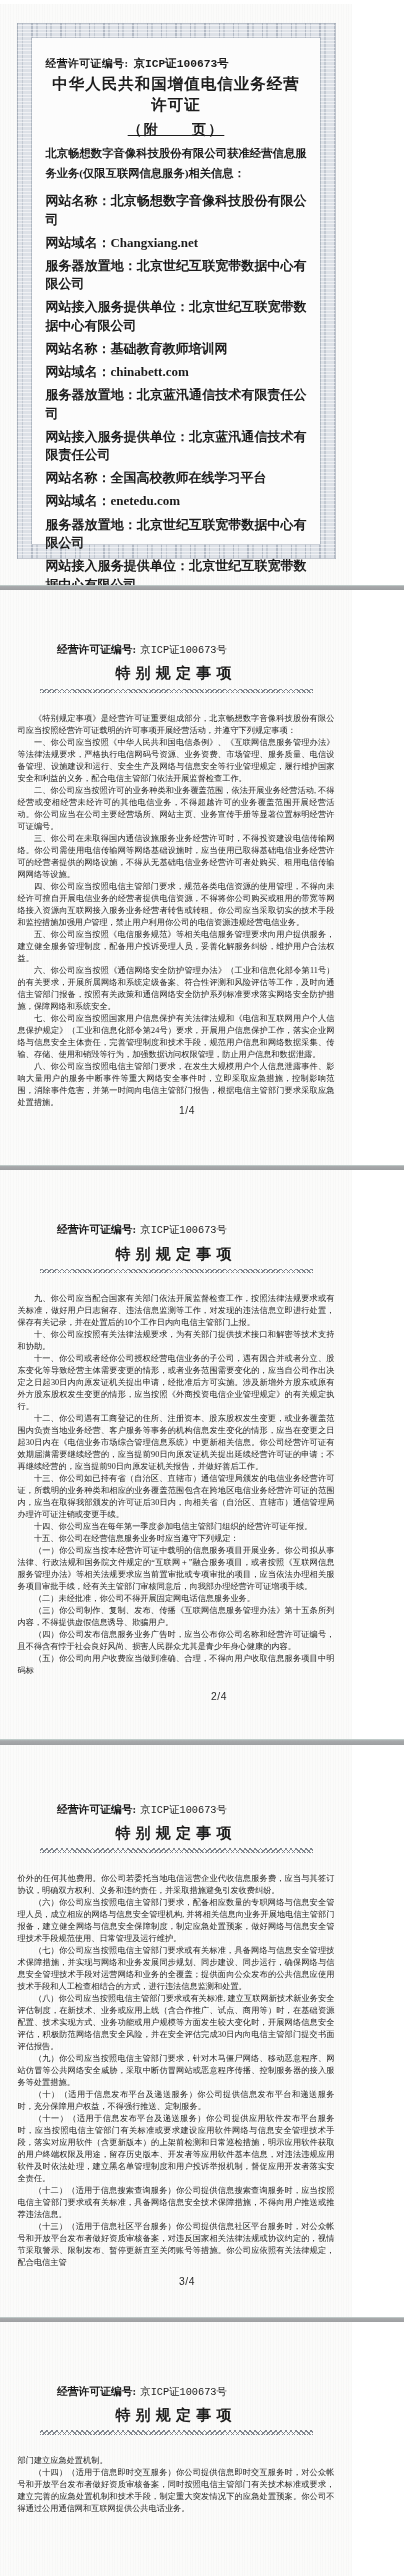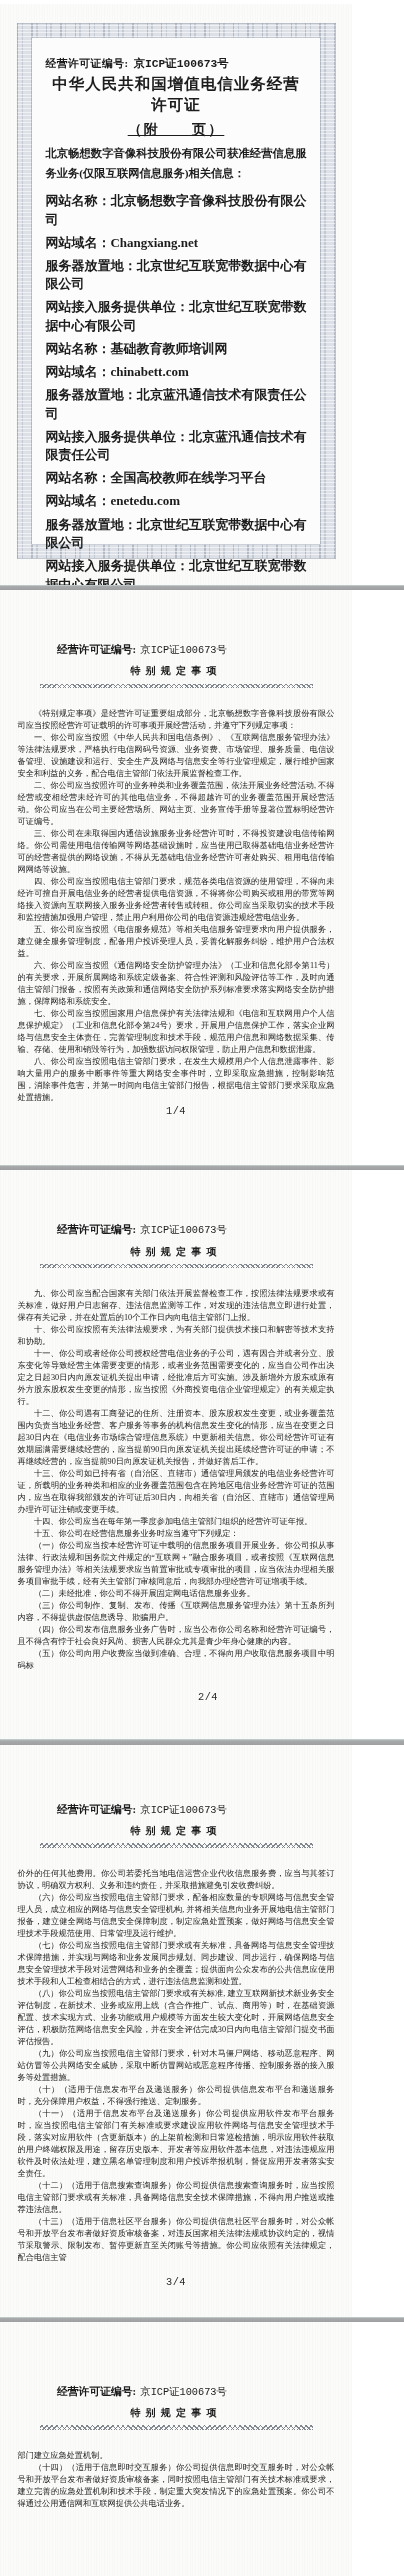--- a/index.html
+++ b/index.html
@@ -35,37 +35,37 @@
   .cert-subtitle { margin-top:5.2px; text-align:center; font-size:14px; font-weight:bold; letter-spacing:2.1px;text-decoration:underline; }
   .cert-intro { margin-top:4px; font-size:11.3px; font-weight:bold; line-height:20.6px; text-align:justify; }
   .cert-lines { margin-top:8.2px; }
   .cert-lines p { margin:0 0 4.6px 0; font-size:13px; font-weight:bold; line-height:18.5px; text-align:justify; }
 
   
   .prov-head { padding-top:53px; }
   .prov-number-row { margin-left:57px; white-space:nowrap; }
   .prov-number-label { font-size:10.8px; font-weight:bold; }
   .prov-number-value { font-size:10.3px; margin-left:2.1px; font-family:"Liberation Mono","DejaVu Sans Mono",monospace; }
-  .prov-title { margin-top:7.2px; text-align:center; font-size:10px; font-weight:bold; letter-spacing:5.2px; }
+  .prov-title { margin-top:7.2px; text-align:center; font-size:15px; font-weight:bold; letter-spacing:5.2px; }
   .zigzag {
     width:273px; height:4.6px; margin:5.2px auto 0;
     background:
       repeating-linear-gradient(45deg,  rgba(120,126,134,0.9) 0 1px, rgba(0,0,0,0) 1px 3.6px),
       repeating-linear-gradient(-45deg, rgba(120,126,134,0.9) 0 1px, rgba(0,0,0,0) 1px 3.6px);
   }
   .prov-body {
     width:317px; margin:20px auto 0;
     font-size:8.2px; line-height:12px; text-align:justify;
   }
   .prov-body p { margin:0; text-indent:2em; }
   .prov-body p.cont { text-indent:0; }
   .page-footer {
-    position:absolute; left:0; width:100%; text-align:center;
+    position:absolute; left:11px; width:100%; text-align:center;
     font-size:10.3px; letter-spacing:0.5px; color:#2a2a2a;
-    font-family:Liberation Mono, monospace;
+    font-family:Liberation Sans, sans-serif;
   }
   .footer-1 { top:515px; } .footer-2 { top:521px;padding-left:32px; } .footer-3 { top:531px;text-align:center; }
 </style>
 </head>
 <body>
 
 <div class="stack">
   <div class="top-spacer"></div>
 
   <div class="sheet" style="height:581px;">

